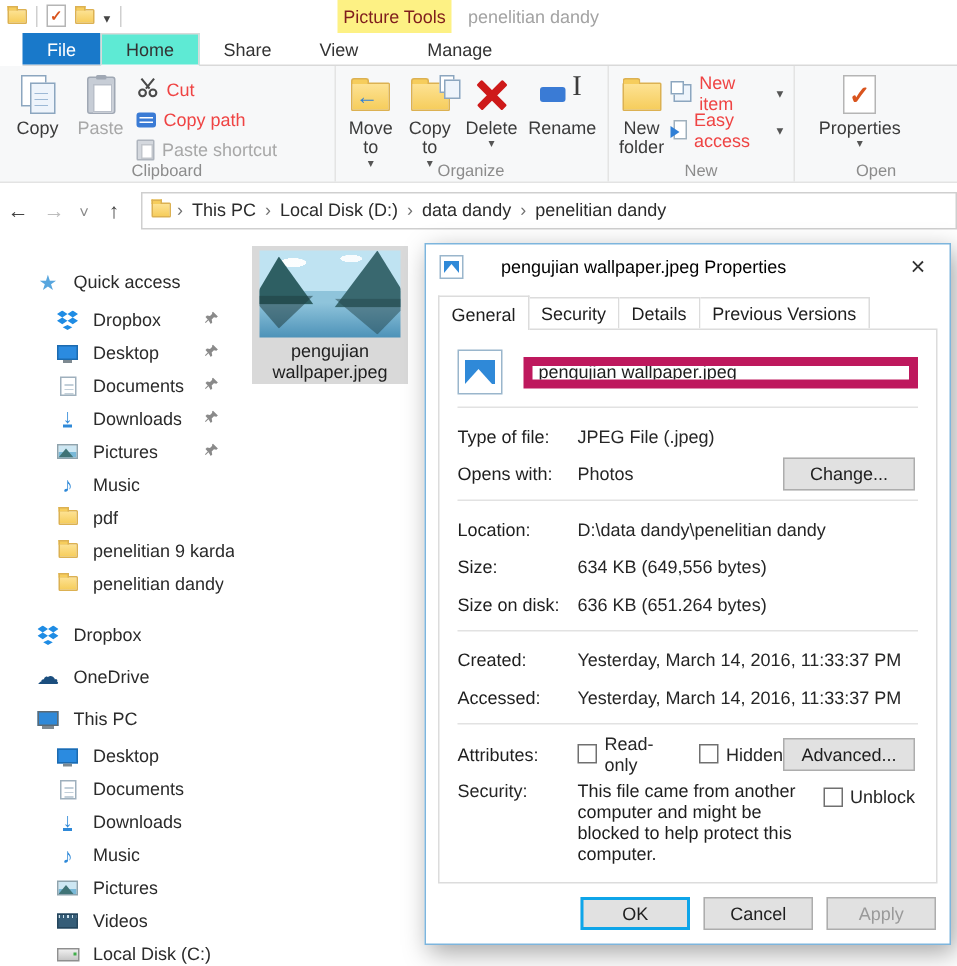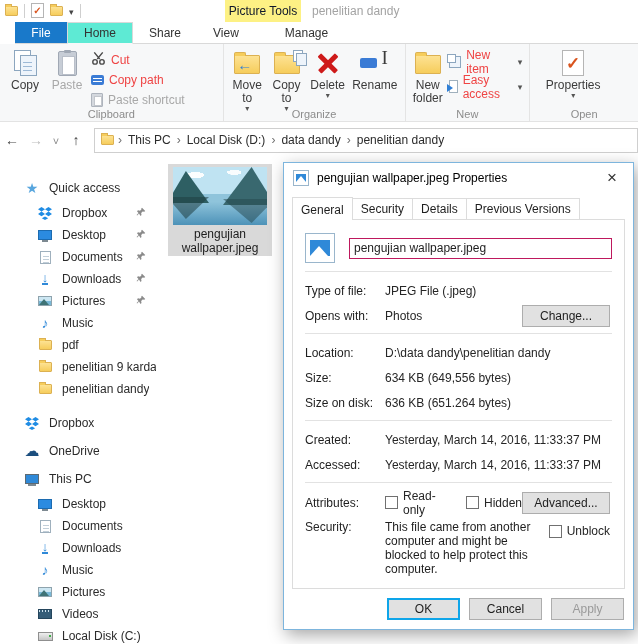--- a/index.html
+++ b/index.html
@@ -9,21 +9,21 @@
     background:#fff; font-family:"Liberation Sans", sans-serif;
     font-size:12px; color:#262626; cursor:default;
   }
   
   .titlebar { position:absolute; top:0; left:0; right:0; height:22px; background:#fff; }
   .qat { position:absolute; left:5px; top:3px; display:flex; align-items:center; gap:6px; }
   .qat-sep { width:1px; height:14px; background:#cfcfcf; }
   .caret-glyph::after { content:"▾"; font-size:9px; color:#444; }
   .pictools {
     position:absolute; left:225px; top:0; width:76px; height:22px;
-    background:#fdf184; color:#0f172a; display:flex; align-items:center; justify-content:center;
+    background:#fdf184; color:#7f1d1d; display:flex; align-items:center; justify-content:center;
     font-size:12px;
   }
   .wintitle { position:absolute; left:312px; top:4px; color:#a3a3a3; font-size:12px; }
   
   .tabrow { position:absolute; top:22px; left:15px; right:0; height:22px; background:#fff;
             border-bottom:1px solid #d9d9d9; display:flex; align-items:stretch; }
   .mtab { display:flex; align-items:center; justify-content:center; padding:0 16px; color:#333; }
   .mtab.file { background:#1979ca; color:#fff; width:52px; padding:0; }
   .mtab.active { border:1px solid #d9d9d9; border-bottom:1px solid #f7f8f9; background:#5eead4; margin-bottom:-1px; }
   .mtab.manage { margin-left:14px; }
@@ -151,42 +151,42 @@
     clip-path:polygon(0 100%, 55% 0, 100% 100%); }
   .thumb .rL { position:absolute; left:-6px; top:30px; width:42px; height:22px; background:rgba(31,62,66,.55);
     clip-path:polygon(0 0, 45% 100%, 100% 0); }
   .thumb .rR { position:absolute; right:-8px; top:32px; width:52px; height:24px; background:rgba(36,70,76,.5);
     clip-path:polygon(0 0, 55% 100%, 100% 0); }
   .filetile .cap { text-align:center; line-height:14px; margin-top:2px; color:#1e1e1e; }
   
   .dialog { position:absolute; left:283px; top:162px; width:351px; height:468px; background:#fff;
     border:1px solid #7db5dd; box-shadow:3px 5px 16px rgba(0,0,0,.35); z-index:10;
     display:flex; flex-direction:column; }
-  .dlg-title { height:29px; display:flex; align-items:center; padding:0 9px; gap:8px; flex:none; }
+  .dlg-title { height:29px; display:flex; align-items:center; padding:0 9px; gap:25px; flex:none; }
   .dlg-title .txt { font-size:12px; color:#000; }
   .dlg-close { margin-left:auto; font-size:17px; color:#333; width:24px; text-align:center; line-height:20px; }
   .pic-ic { width:16px; height:16px; background:#fff; border:1px solid #9ab6cc; position:relative; overflow:hidden; }
   .pic-ic .inner { position:absolute; left:2px; top:3px; right:2px; bottom:3px; background:#2f89d8; overflow:hidden; }
   .pic-ic .inner::after { content:""; position:absolute; left:0; bottom:0; border-left:5px solid transparent;
     border-right:5px solid transparent; border-bottom:6px solid #fff; }
   .pic-ic.big { width:30px; height:30px; }
   .pic-ic.big .inner { left:4px; top:6px; right:4px; bottom:6px; }
   .pic-ic.big .inner::after { border-left:9px solid transparent; border-right:9px solid transparent; border-bottom:10px solid #fff; }
   .dlg-tabs { display:flex; padding:3px 8px 0 8px; flex:none; align-items:flex-end; }
   .dtab { padding:3px 8px 3px 8px; color:#1e1e1e; background:#fff; border:1px solid #dcdcdc; border-bottom:none;
     margin-top:3px; }
   .dtab.active { margin-top:0; padding-top:5px; position:relative; z-index:3; margin-bottom:-1px; }
   .dtab:not(.active) { border-left:none; }
   .dlg-panel { margin:0 8px; border:1px solid #dcdcdc; background:#fff; flex:1; position:relative;
     padding:10px 12px 0 12px; z-index:2; }
   .frow { display:flex; align-items:center; height:25px; }
   .frow .flabel { width:80px; flex:none; color:#1e1e1e; }
   .fsep { height:1px; background:#e2e2e2; margin:5px 0 6px 0; }
   .namerow { display:flex; align-items:center; gap:14px; height:36px; margin-bottom:4px; }
-  .nameinput { flex:1; height:21px; border:1px solid #be185d; font-family:"Liberation Sans",sans-serif;
+  .nameinput { flex:1; height:21px; border:6px solid #be185d; font-family:"Liberation Sans",sans-serif;
     font-size:12px; padding:0 4px; color:#1e1e1e; }
   .wbtn { background:#e1e1e1; border:1px solid #adadad; font-family:"Liberation Sans",sans-serif;
     font-size:12px; color:#1e1e1e; height:22px; min-width:88px; }
   .wbtn.sm { min-width:88px; }
   .cb { width:13px; height:13px; background:#fff; border:1px solid #707070; display:inline-block; flex:none; }
   .cbgroup { display:flex; align-items:center; gap:5px; }
   .securityrow { display:flex; align-items:flex-start; margin-top:4px; }
   .securityrow .flabel { width:80px; flex:none; }
   .sectext { width:178px; line-height:14px; color:#1e1e1e; }
   .unblock { margin-left:auto; margin-right:2px; margin-top:4px; }

